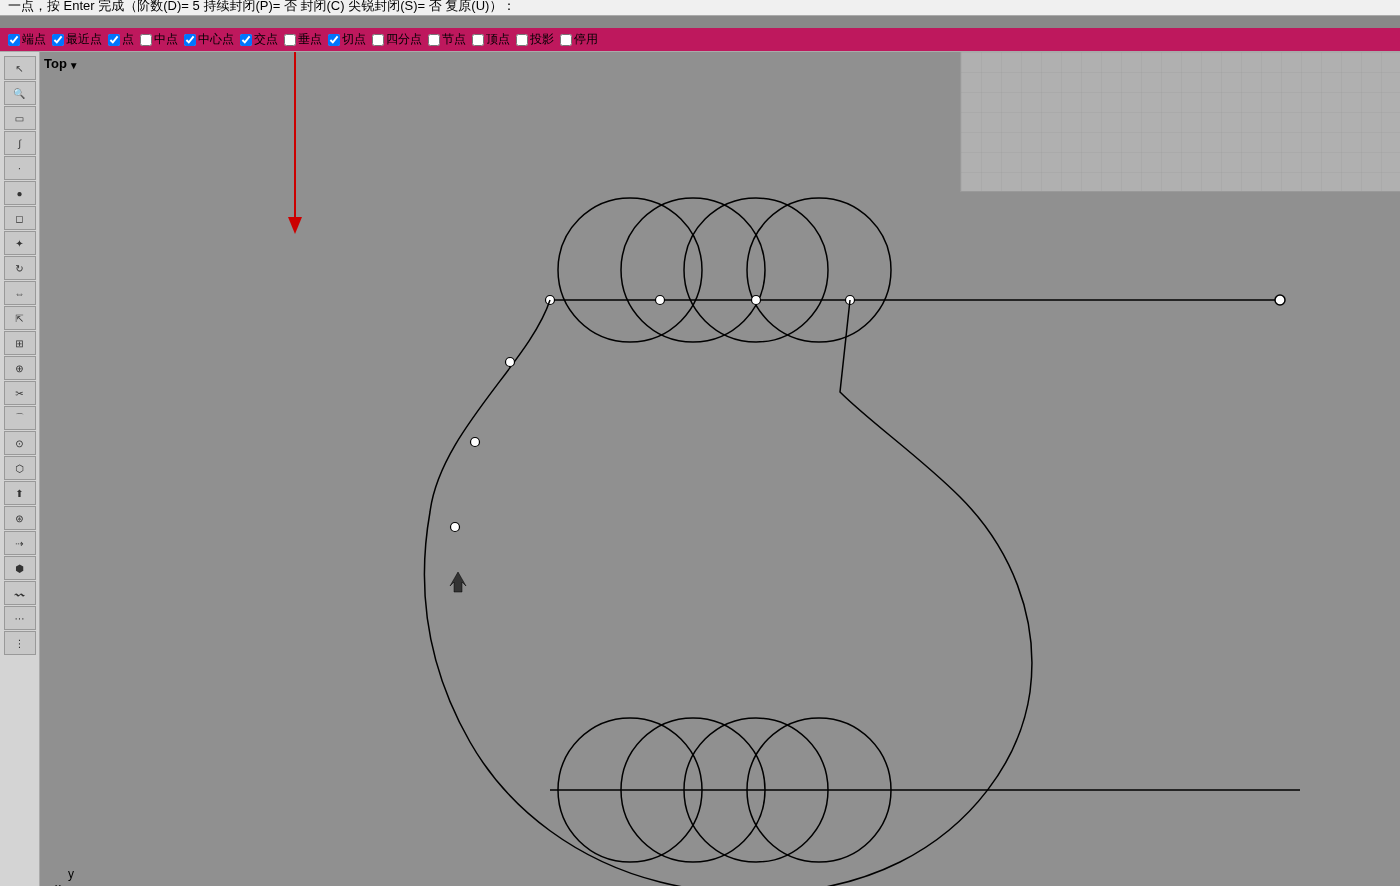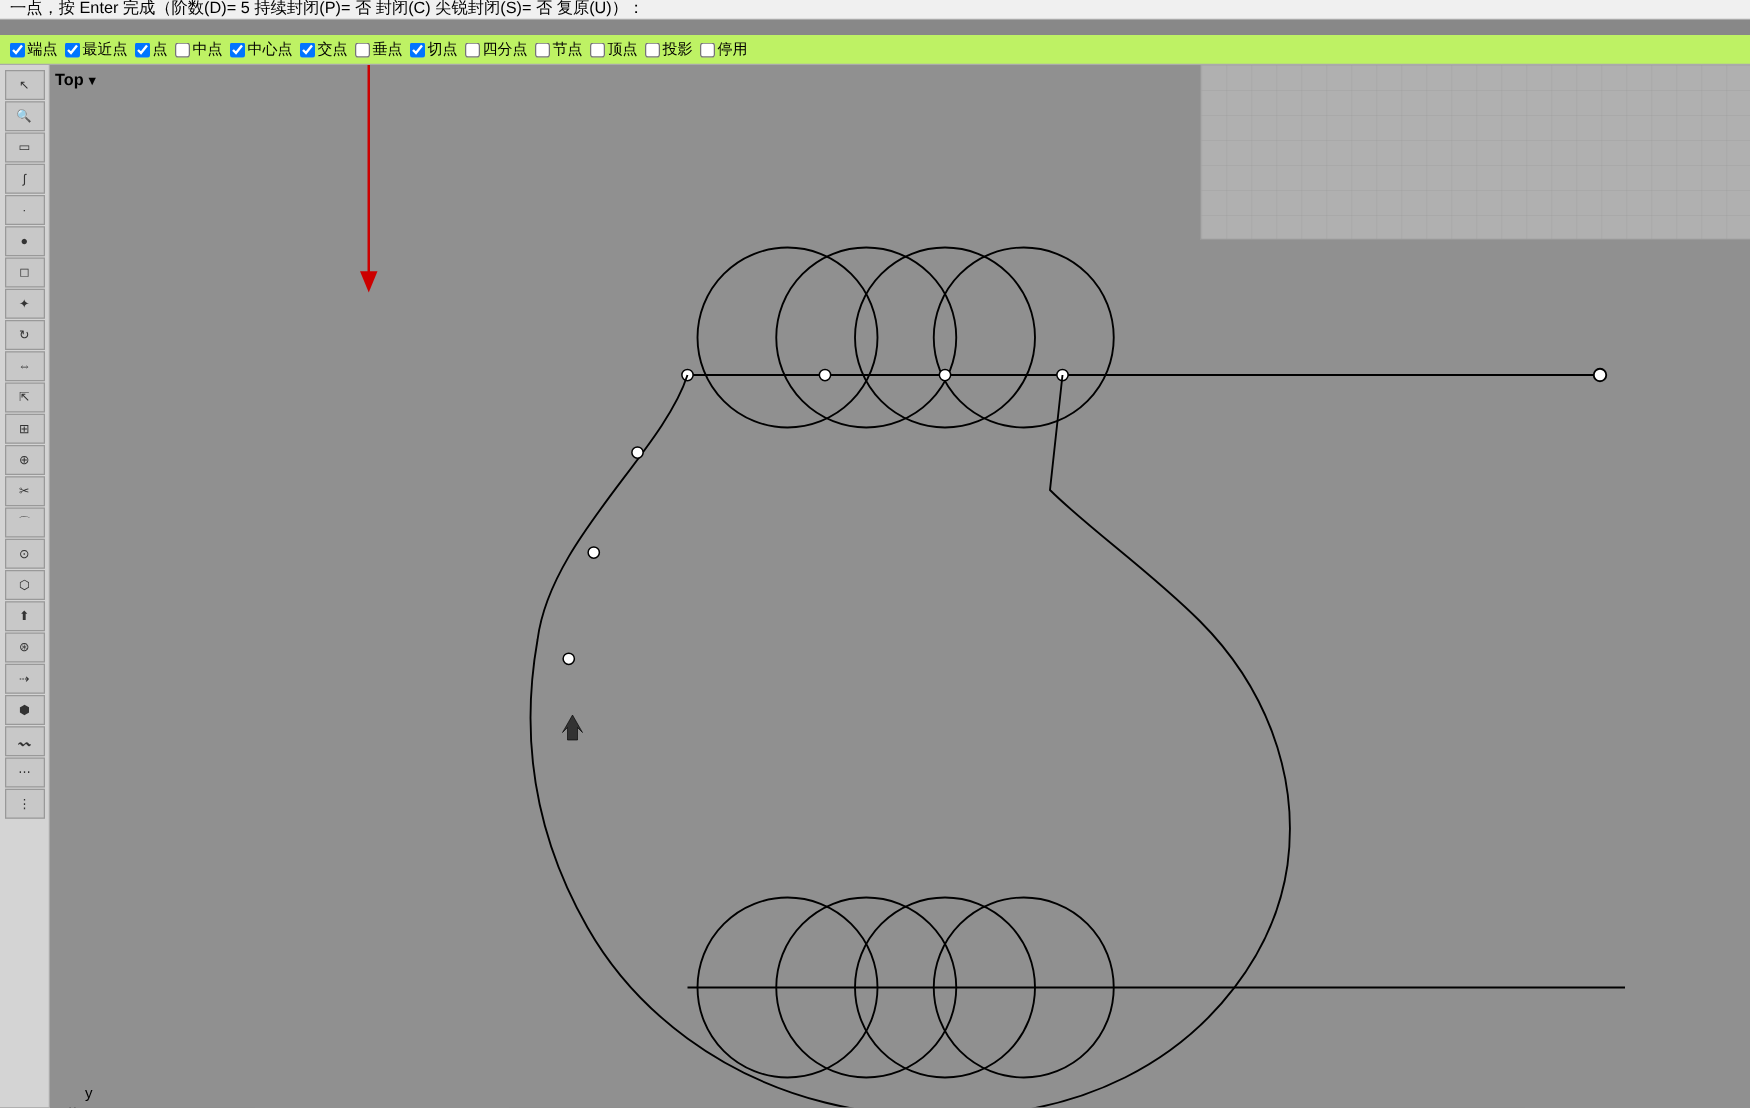--- a/index.html
+++ b/index.html
@@ -30,21 +30,21 @@
       z-index: 10;
     }
 
     
     #snap-bar {
       position: absolute;
       top: 28px;
       left: 0;
       width: 1400px;
       height: 24px;
-      background: #bef264;
+      background: #be185d;
       border-bottom: 1px solid #aaa;
       display: flex;
       align-items: center;
       padding: 0 8px;
       font-size: 12px;
       color: #000;
       gap: 2px;
       z-index: 10;
     }
     .snap-item {

